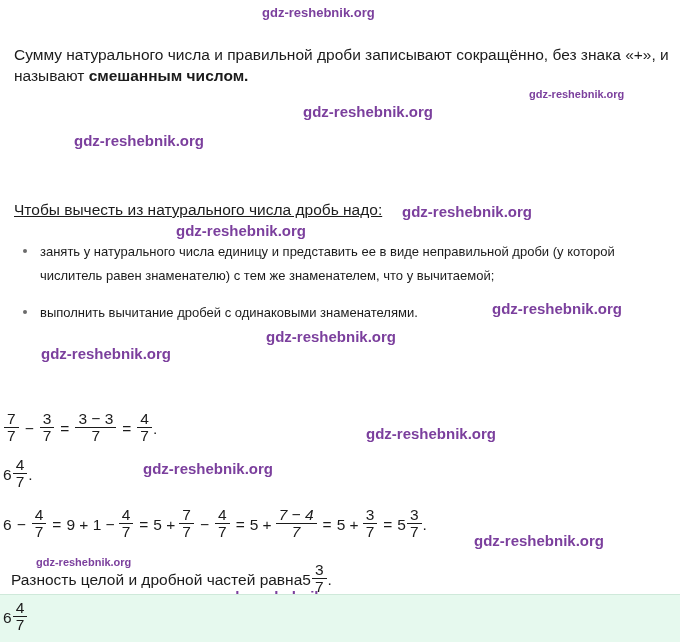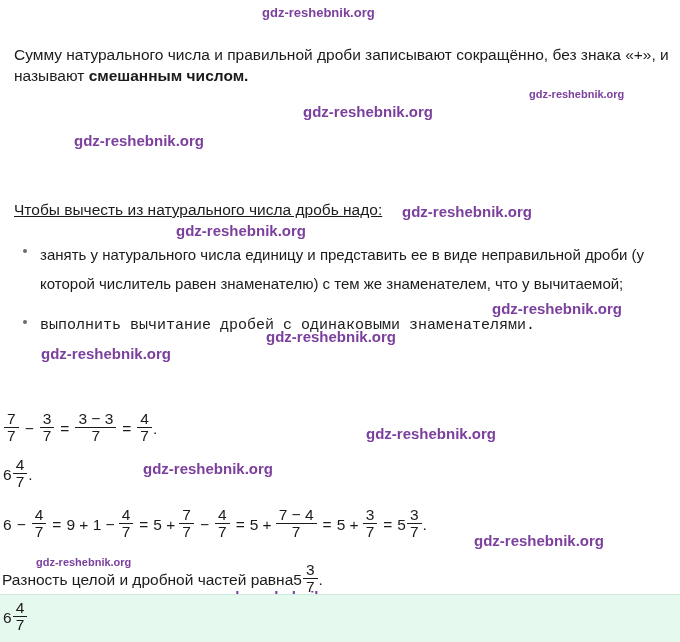--- a/index.html
+++ b/index.html
@@ -43,22 +43,22 @@
   .b { font-weight: bold; }
 
   ul.bullets {
     position: absolute;
     margin: 0;
     padding: 0;
     list-style: none;
   }
   ul.bullets li {
     position: relative;
-    font-size: 15px;
-    line-height: 29px;
+    font-size: 13px;
+    line-height: 24px;
     padding-left: 22px;
     margin-bottom: 13px;
   }
   ul.bullets li::before {
     content: "";
     position: absolute;
     left: 5px;
     top: 9px;
     width: 4px;
     height: 4px;
@@ -126,21 +126,21 @@
 
   <p class="para" style="left:3px; top:33px; width:672px;">
     <span>Сумму натурального числа и правильной дроби записывают сокращённо, без знака «+», и называют </span><span class="b">смешанным числом.</span>
   </p>
 
 
   <p class="para" style="left:3px; top:188px; width:672px;text-decoration:underline;">Чтобы вычесть из натурального числа дробь надо:</p>
 
   <ul class="bullets" style="left:18px; top:240px; width:655px;">
     <li><span>занять у натурального числа единицу и представить ее в виде неправильной дроби (у которой числитель равен знаменателю) с тем же знаменателем, что у вычитаемой;</span></li>
-    <li style="margin-bottom:12px;font-family:Liberation Mono, monospace;"><span>выполнить вычитание дробей с одинаковыми знаменателями.</span></li>
+    <li style="margin-bottom:12px;"><span>выполнить вычитание дробей с одинаковыми знаменателями.</span></li>
   </ul>
 
 
   <div class="eq" style="left:3px; top:412px;">
     <span class="frac">
       <span class="num">7</span>
       <span class="den">7</span>
     </span>
     <span class="op">−</span>
     <span class="frac">
@@ -188,40 +188,40 @@
       <span class="num">7</span>
       <span class="den">7</span>
     </span>
     <span class="op">−</span>
     <span class="frac">
       <span class="num">4</span>
       <span class="den">7</span>
     </span>
     <span class="op">=</span>
     <span>5 +</span>
-    <span class="frac" style="margin-left:4px;">
+    <span class="frac" style="margin-left:4px;font-style:italic;">
       <span class="num">7 − 4</span>
       <span class="den">7</span>
     </span>
     <span class="op">=</span>
     <span>5 +</span>
     <span class="frac" style="margin-left:4px;">
       <span class="num">3</span>
       <span class="den">7</span>
     </span>
     <span class="op">=</span>
     <span>5</span>
     <span class="frac">
       <span class="num">3</span>
       <span class="den">7</span>
     </span>
     <span>.</span>
   </div>
 
-  <div class="eq" style="left:2px; top:563px;">
+  <div class="eq" style="left:11px; top:563px;">
     <span>Разность целой и дробной частей равна </span>
     <span>5</span>
     <span class="frac">
       <span class="num">3</span>
       <span class="den">7</span>
     </span>
     <span>.</span>
   </div>
 
   <div class="green-box" style="top:594px; height:48px;">

